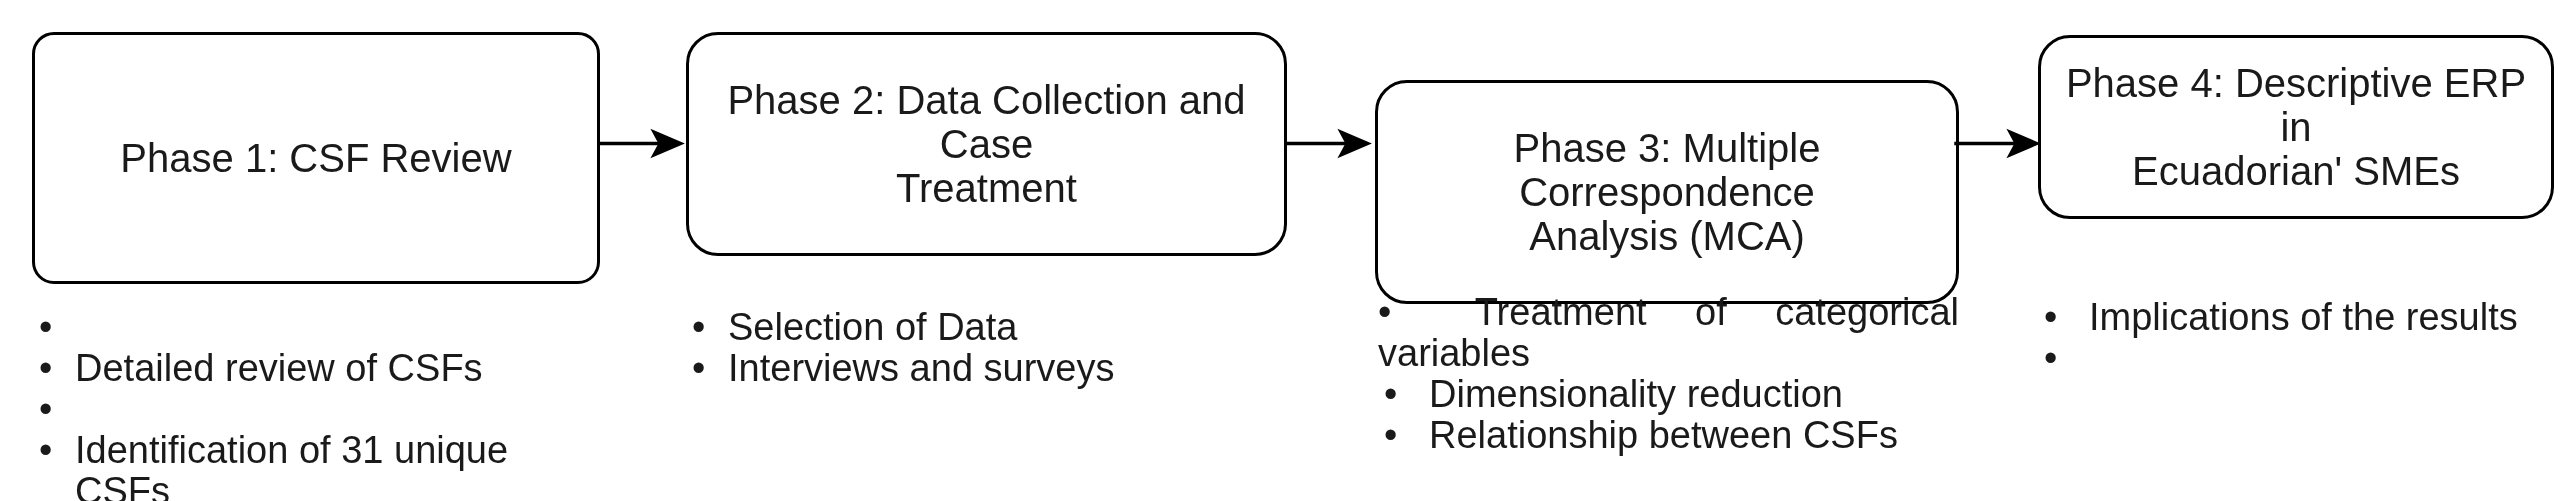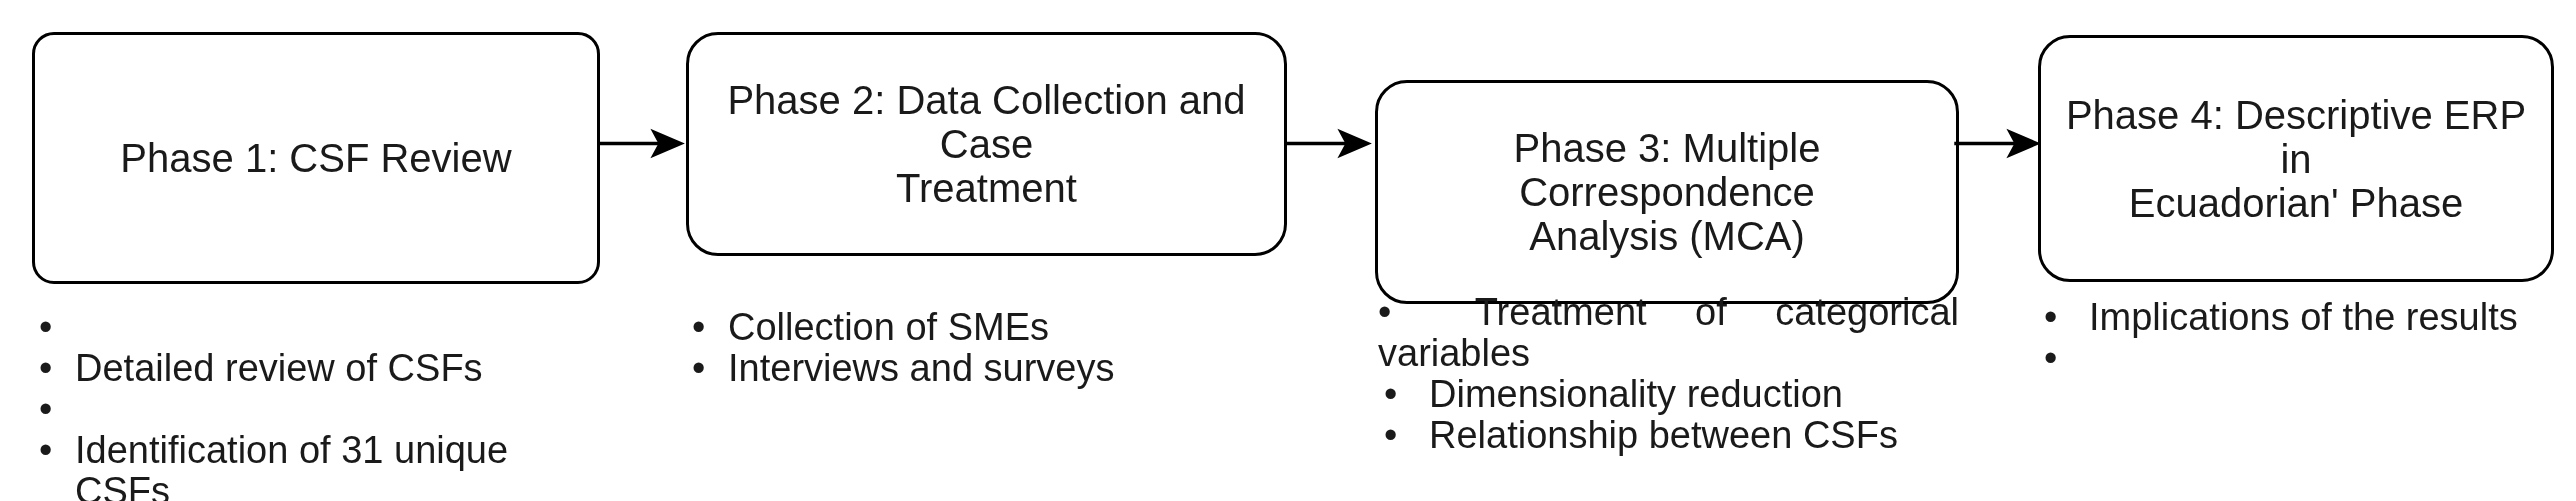--- a/index.html
+++ b/index.html
@@ -26,21 +26,21 @@
   }
   .box-title {
     text-align: center;
     font-size: 40px;
     line-height: 44px;
     padding: 0 15px;
   }
   #box1 { left: 32px;   top: 32px; width: 568px; height: 252px; border-radius: 22px; }
   #box2 { left: 686px;  top: 32px; width: 601px; height: 224px; }
   #box3 { left: 1375px; top: 32px; width: 584px; height: 224px; margin-top: 48px; }
-  #box4 { left: 2038px; top: 35px; width: 516px; height: 247px; }
+  #box4 { left: 2038px; top: 35px; width: 516px; height: 184px; }
 
   
   .arrow { position: absolute; top: 125px; }
   #arrow1 { left: 598px; }
   #arrow2 { left: 1285px; }
   #arrow3 { left: 1954px; }
 
   
   .list {
     position: absolute;
@@ -92,21 +92,21 @@
   <div class="box" id="box3">
     <div class="box-title">
       <div>Phase 3: Multiple Correspondence</div>
       <div>Analysis (MCA)</div>
     </div>
   </div>
 
   <div class="box" id="box4">
     <div class="box-title">
       <div>Phase 4: Descriptive ERP in</div>
-      <div>Ecuadorian' Phase</div>
+      <div>Ecuadorian' SMEs</div>
     </div>
   </div>
 
   <svg class="arrow" id="arrow1" width="88" height="37" viewBox="0 0 104 44">
     <line x1="0" y1="22" x2="74" y2="22" stroke="#000000" stroke-width="4"></line>
     <path d="M 103 22 L 62 4.5 L 71.5 22 L 62 39.5 Z" fill="#000000"></path>
   </svg>
   <svg class="arrow" id="arrow2" width="88" height="37" viewBox="0 0 104 44">
     <line x1="0" y1="22" x2="74" y2="22" stroke="#000000" stroke-width="4"></line>
     <path d="M 103 22 L 62 4.5 L 71.5 22 L 62 39.5 Z" fill="#000000"></path>
@@ -129,21 +129,21 @@
     </div>
     <div class="li">
       <span class="dot">•</span>
       <span class="txt">Identification of 31 unique CSFs</span>
     </div>
   </div>
 
   <div class="list" id="list2">
     <div class="li">
       <span class="dot">•</span>
-      <span class="txt">Collection of SMEs</span>
+      <span class="txt">Selection of Data</span>
     </div>
     <div class="li">
       <span class="dot">•</span>
       <span class="txt">Interviews and surveys</span>
     </div>
   </div>
 
   <div class="list" id="list3">
     <div class="li justify">
       <span class="dot-inline">•</span>

